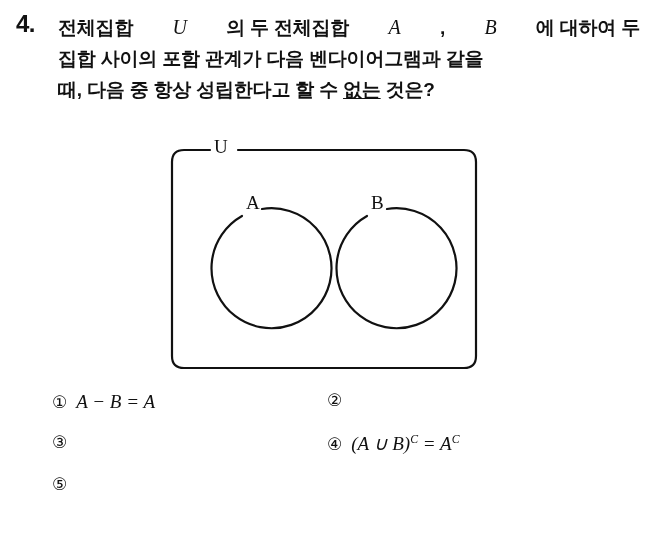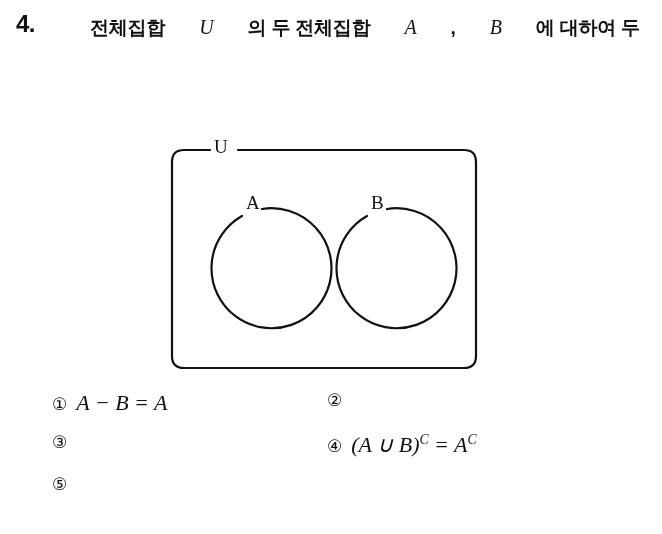--- a/index.html
+++ b/index.html
@@ -45,21 +45,20 @@
     top: 12px;
     width: 582px;
   }
 
   .q-line {
     font-size: 19px;
     line-height: 31px;
     font-weight: bold;
     white-space: nowrap;
     letter-spacing: -0.2px;
-    margin-left: 32px;
   }
   .q-line.just {
     display: flex;
     justify-content: space-between;
   }
   .q-line.just > span { display: inline-block; }
 
   .mvar {
     font-family: "Liberation Serif", serif;
     font-style: italic;
@@ -114,21 +113,21 @@
   .choice.col2 { left: 275px; }
 
   .choice-num {
     font-family: "DejaVu Sans", sans-serif;
     font-size: 17px;
     line-height: 1;
   }
 
   .choice-math {
     font-family: "Liberation Serif", serif;
-    font-size: 22px;
+    font-size: 19px;
     font-style: italic;
     line-height: 1;
   }
   .choice-math sup {
     font-size: 0.62em;
     font-style: italic;
     vertical-align: super;
     line-height: 0;
   }
 </style>
@@ -144,21 +143,25 @@
       <div class="q-line just">
         <span>전체집합</span>
         <span class="mvar">U</span>
         <span>의  두  전체집합</span>
         <span class="mvar">A</span>
         <span>,</span>
         <span class="mvar">B</span>
         <span>에 대하여  두</span>
       </div>
 
-
+      <div class="q-line">집합  사이의  포함  관계가  다음  벤다이어그램과  같을</div>
+
+      <div class="q-line">
+        <span>때,  다음  중  항상  성립한다고  할  수 </span><span class="uline">없는</span><span> 것은?</span>
+      </div>
     </div>
   </div>
 
   <div class="venn-wrap">
     <svg class="venn-svg" width="308" height="222" viewBox="0 0 308 222">
 
       <path d="M 40 2 L 14 2 Q 2 2 2 14 L 2 208 Q 2 220 14 220
                L 294 220 Q 306 220 306 208 L 306 14 Q 306 2 294 2 L 68 2" fill="none" stroke="#111111" stroke-width="2.2" stroke-linecap="round"></path>
 
       <path d="M 72 68 A 60 60 0 1 0 92 61" fill="none" stroke="#111111" stroke-width="2.2" stroke-linecap="round"></path>

